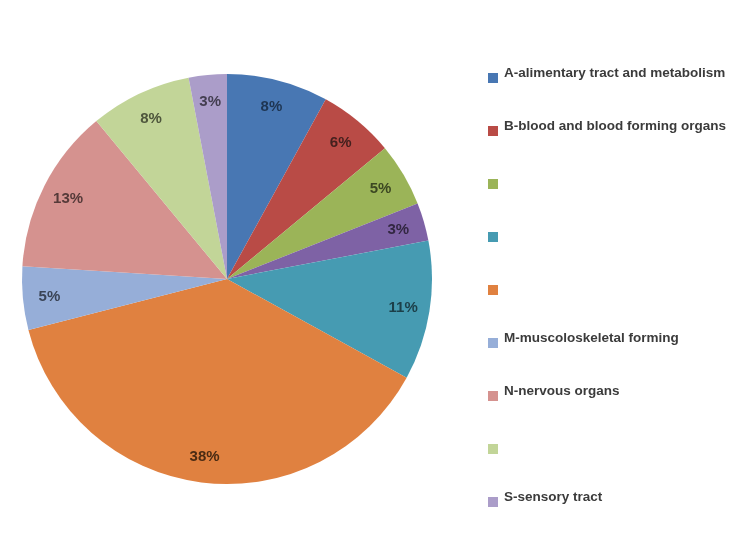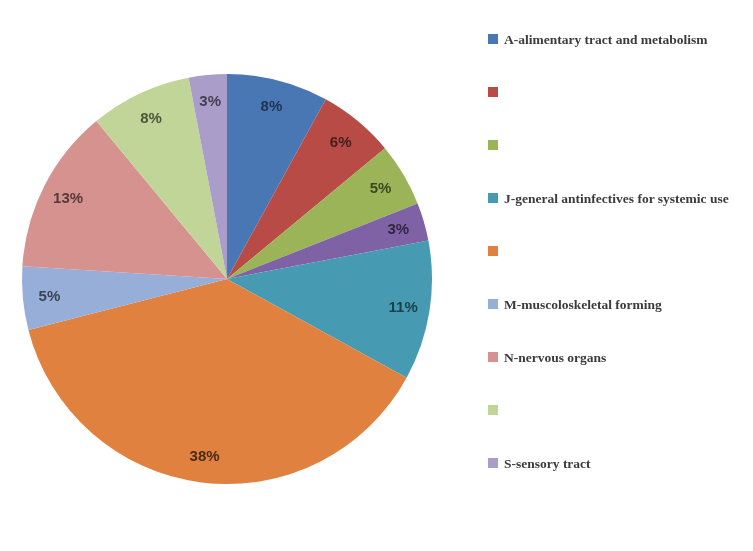--- a/index.html
+++ b/index.html
@@ -30,24 +30,23 @@
     font-size: 15px;
   }
   .legend {
     position: absolute;
     left: 488px;
     top: 30px;
     width: 262px;
   }
   .legend-item {
     display: flex;
-    align-items: flex-start;
+    align-items: flex-end;
     height: 53px;
     box-sizing: border-box;
-    font-family: Liberation Serif, serif;
   }
   .swatch {
     flex: 0 0 auto;
     width: 10px;
     height: 10px;
     margin-top: 4px;
     margin-right: 6px;
   }
   .legend-label {
     font-size: 13.5px;
@@ -87,27 +86,27 @@
       </svg>
   </div>
 
   <div class="legend">
     <div class="legend-item">
       <span class="swatch" style="background: rgb(72, 119, 179);"></span>
       <span class="legend-label">A-alimentary tract and metabolism</span>
     </div>
     <div class="legend-item">
       <span class="swatch" style="background: rgb(185, 75, 70);"></span>
+      <span class="legend-label">B-blood and blood forming organs</span>
     </div>
     <div class="legend-item">
       <span class="swatch" style="background: rgb(155, 180, 88);"></span>
     </div>
     <div class="legend-item">
       <span class="swatch" style="background: rgb(70, 155, 178);"></span>
-      <span class="legend-label">J-general antinfectives for systemic use</span>
     </div>
     <div class="legend-item">
       <span class="swatch" style="background: rgb(224, 129, 64);"></span>
     </div>
     <div class="legend-item">
       <span class="swatch" style="background: rgb(150, 174, 216);"></span>
       <span class="legend-label">M-muscoloskeletal forming</span>
     </div>
     <div class="legend-item">
       <span class="swatch" style="background: rgb(213, 146, 143);"></span>

